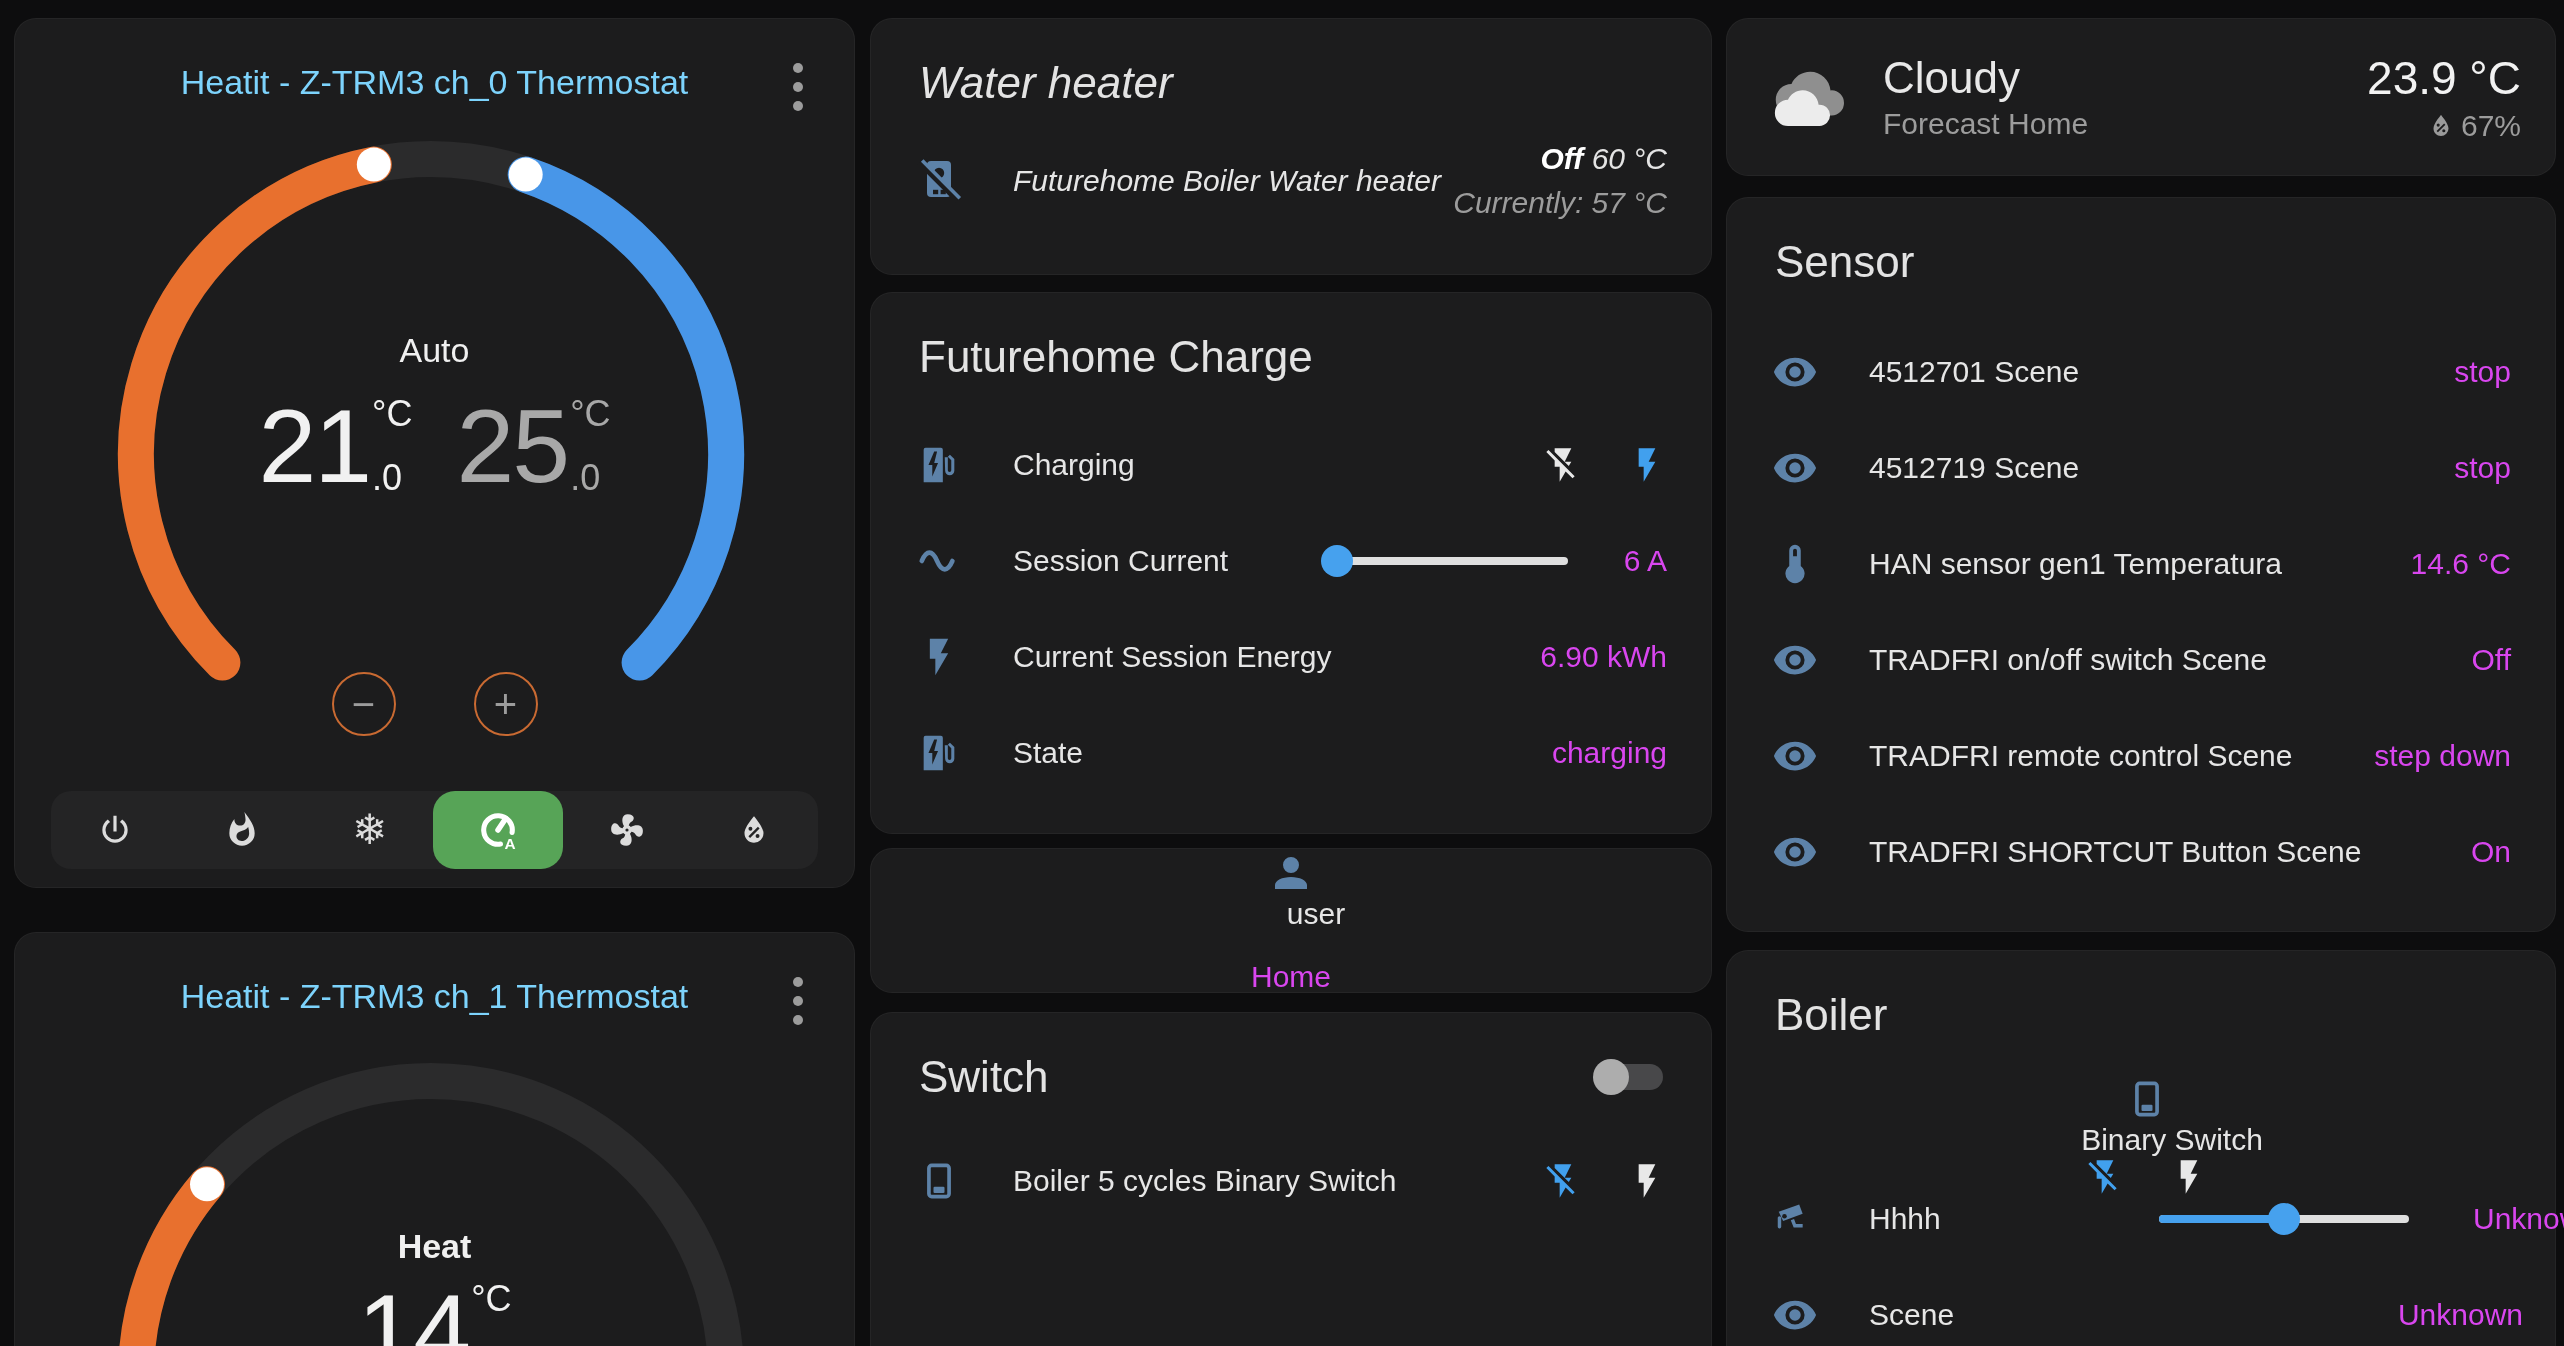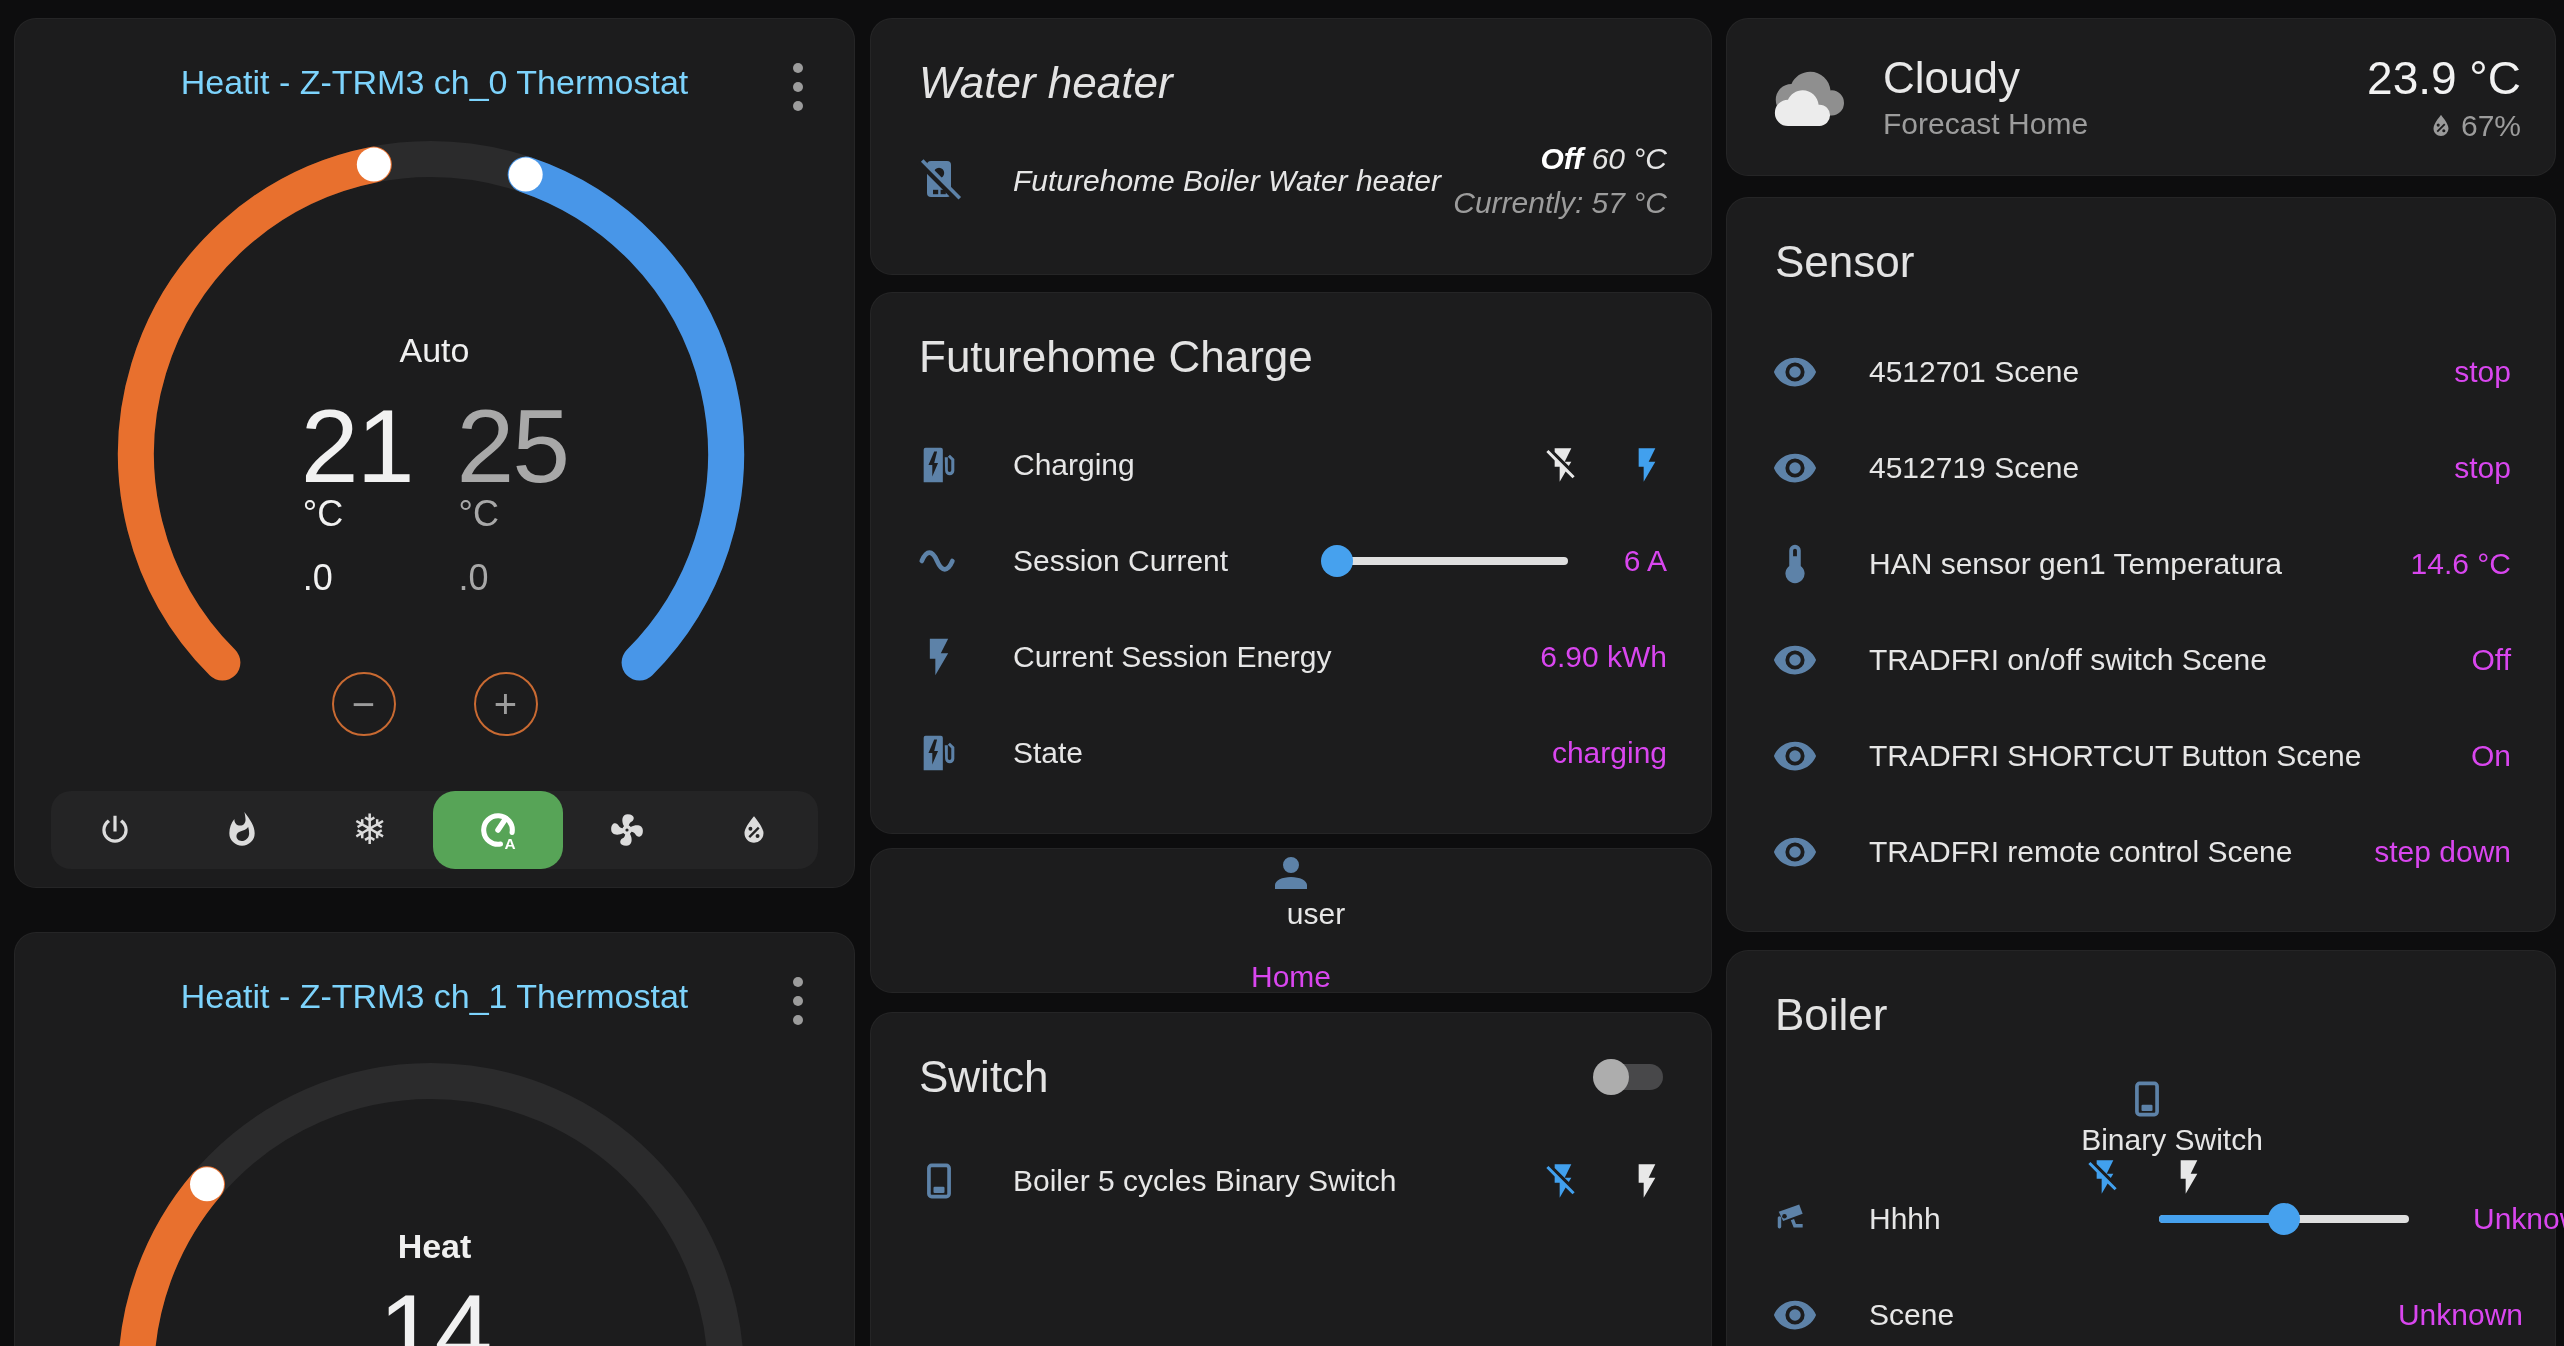--- a/index.html
+++ b/index.html
@@ -64,21 +64,21 @@
   .t-menu { position:absolute; top:42px; right:34px; width:44px; height:52px;
             display:flex; flex-direction:column; align-items:center; justify-content:space-between; padding:2px 0; }
   .t-menu i { width:10px; height:10px; border-radius:50%; background:#9c9c9c; }
   .dial { position:absolute; left:96px; width:640px; height:640px; }
   .t1 .dial { top:115px; } .t2 .dial { top:123px; }
   .t-mode-label { position:absolute; left:0; right:0; text-align:center;
                   font-size:34px; font-weight:500; color:#f0f0f0; }
   .t1 .t-mode-label { top:312px; } .t2 .t-mode-label { top:294px;font-weight:bold; }
   .t-temps { position:absolute; top:377px; left:0; right:0;
              display:flex; justify-content:center; gap:44px; }
-  .temp { display:flex;flex-direction:column; }
+  .temp { display:flex; }
   .temp .big { font-size:104px; line-height:100px; font-weight:300; letter-spacing:-2px; }
   .temp .sup { display:flex; flex-direction:column; justify-content:space-between; height:100px;
                font-size:36px; line-height:36px; padding-left:2px; }
   .temp.cur  .big,.temp.cur  .sup { color:#f1f1f1; }
   .temp.tgt  .big,.temp.tgt  .sup { color:#a8a8a8; }
   .t2-temp { position:absolute; top:348px; left:0; right:0; display:flex; justify-content:center; }
   .t-buttons { position:absolute; top:653px; left:0; right:0; display:flex; justify-content:center; gap:78px; }
   .stepbtn { width:64px; height:64px; border-radius:50%; border:2px solid #c96a32;
              background:transparent; color:#9c9c9c; font-size:40px; line-height:58px; text-align:center;
              font-family:inherit; }
@@ -449,33 +449,33 @@
         <span class="rlabel">TRADFRI on/off switch Scene</span>
         <span class="grow"></span>
         <span class="rvalue">Off</span>
       </div>
       <div class="row">
         <span class="ric">
             <svg class="ic blue" width="46" height="46" viewBox="0 0 24 24">
               <use href="#i-eye"></use>
             </svg>
           </span>
+        <span class="rlabel">TRADFRI remote control Scene</span>
+        <span class="grow"></span>
+        <span class="rvalue">step down</span>
+      </div>
+      <div class="row">
+        <span class="ric">
+            <svg class="ic blue" width="46" height="46" viewBox="0 0 24 24">
+              <use href="#i-eye"></use>
+            </svg>
+          </span>
         <span class="rlabel">TRADFRI SHORTCUT Button Scene</span>
         <span class="grow"></span>
         <span class="rvalue">On</span>
-      </div>
-      <div class="row">
-        <span class="ric">
-            <svg class="ic blue" width="46" height="46" viewBox="0 0 24 24">
-              <use href="#i-eye"></use>
-            </svg>
-          </span>
-        <span class="rlabel">TRADFRI remote control Scene</span>
-        <span class="grow"></span>
-        <span class="rvalue">step down</span>
       </div>
     </div>
   </div>
 
   <div class="card" style="top:950px; height:480px;">
     <div class="card-title">Boiler</div>
     <div style="padding-top:22px;">
       <div class="row" style="padding-right:32px;flex-direction:column;">
         <span class="ric">
             <svg class="ic" width="44" height="44" viewBox="0 0 24 24" style="color:#5d82a8" fill="#5d82a8">

